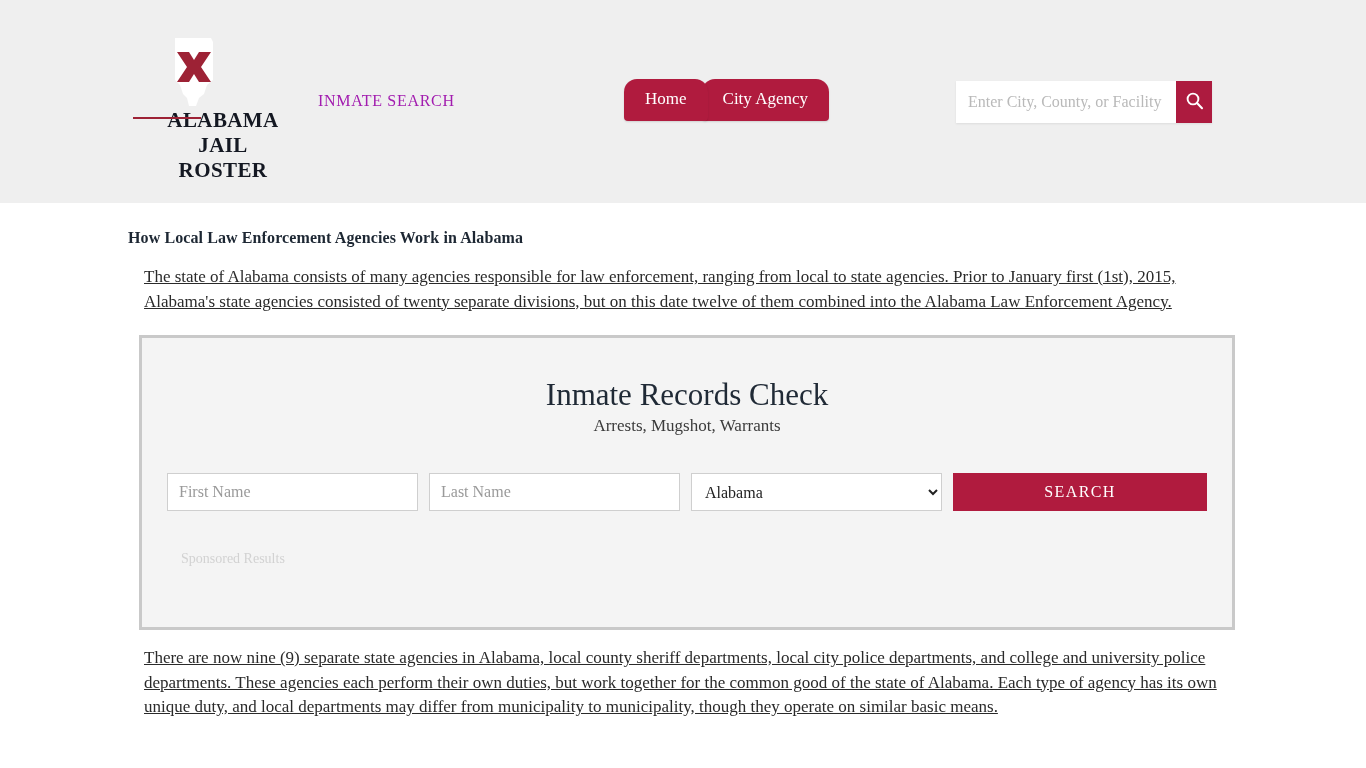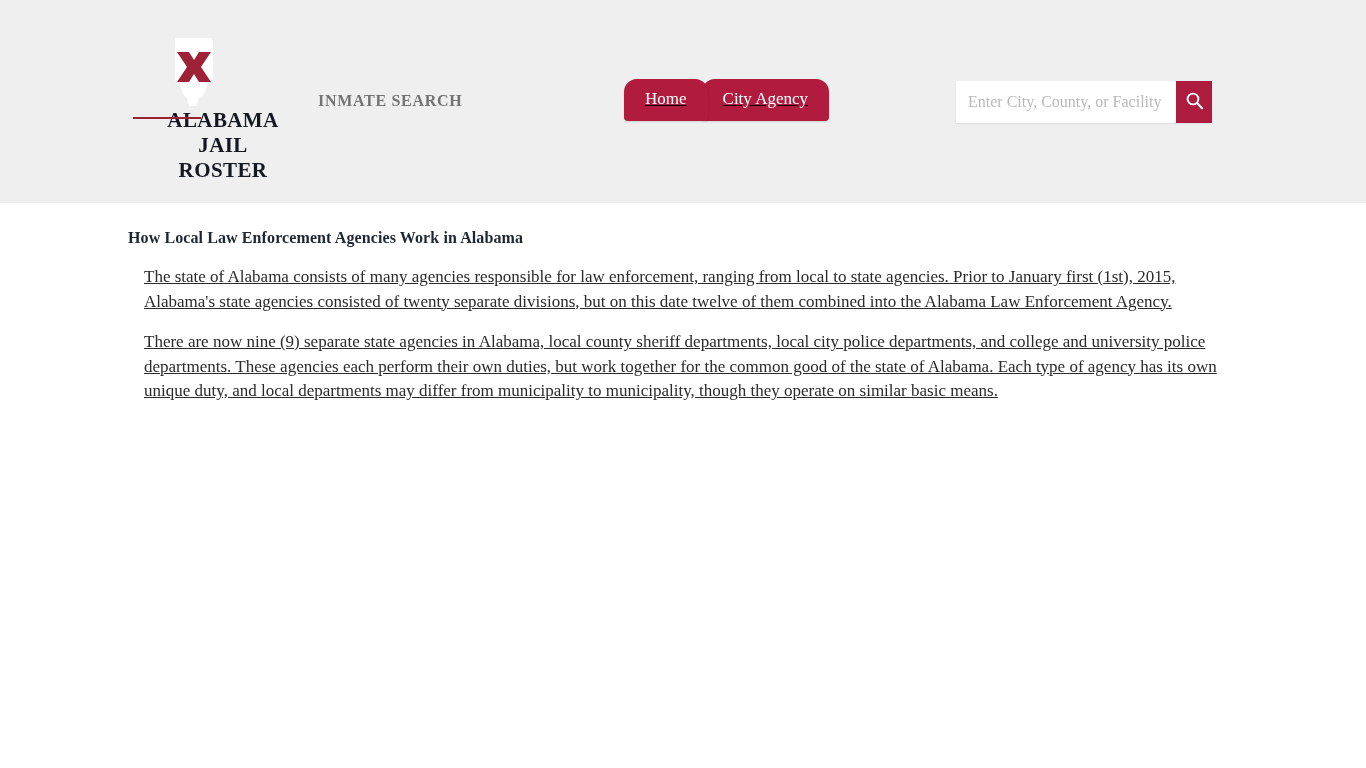--- a/index.html
+++ b/index.html
@@ -80,33 +80,31 @@
   }
 
   
   .tagline {
     position: absolute;
     left: 190px;
     top: 92px;
     font-family: "Liberation Serif", serif;
     font-size: 16px;
     letter-spacing: 0.7px;
-    color: #737373;
+    color: #a21caf;
     text-decoration: none;
-    font-weight: bold;
   }
 
   
   .main-nav {
     position: absolute;
     left: 496px;
     top: 79px;
     display: flex;
     align-items: flex-end;
-    text-decoration: underline;
   }
   .nav-tab {
     position: relative;
     display: block;
     background: #b01b3e;
     color: #ffffff;
     font-family: "Liberation Serif", serif;
     font-size: 17px;
     line-height: 20px;
     text-decoration: none;
@@ -291,16 +289,31 @@
 
   </div>
 </header>
 
 <main class="page">
 
   <h2 class="article-heading">How Local Law Enforcement Agencies Work in Alabama</h2>
 
   <p class="article-text">The state of Alabama consists of many agencies responsible for law enforcement, ranging from local to state agencies. Prior to January first (1st), 2015, Alabama's state agencies consisted of twenty separate divisions, but on this date twelve of them combined into the Alabama Law Enforcement Agency.</p>
 
+  <section class="records-widget">
+    <h3 class="widget-title">Inmate Records Check</h3>
+    <p class="widget-subtitle">Arrests, Mugshot, Warrants</p>
+
+    <form class="widget-form">
+      <input type="text" class="form-text" placeholder="First Name" style="">
+      <input type="text" class="form-text" placeholder="Last Name" style="">
+      <select class="form-select">
+        <option>Alabama</option>
+      </select>
+      <button type="submit" class="form-submit">SEARCH</button>
+    </form>
+
+    <div class="sponsored-note">Sponsored Results</div>
+  </section>
 
   <p class="article-text bottom-text">There are now nine (9) separate state agencies in Alabama, local county sheriff departments, local city police departments, and college and university police departments. These agencies each perform their own duties, but work together for the common good of the state of Alabama. Each type of agency has its own unique duty, and local departments may differ from municipality to municipality, though they operate on similar basic means.</p>
 
 </main>
 
 </body></html>

